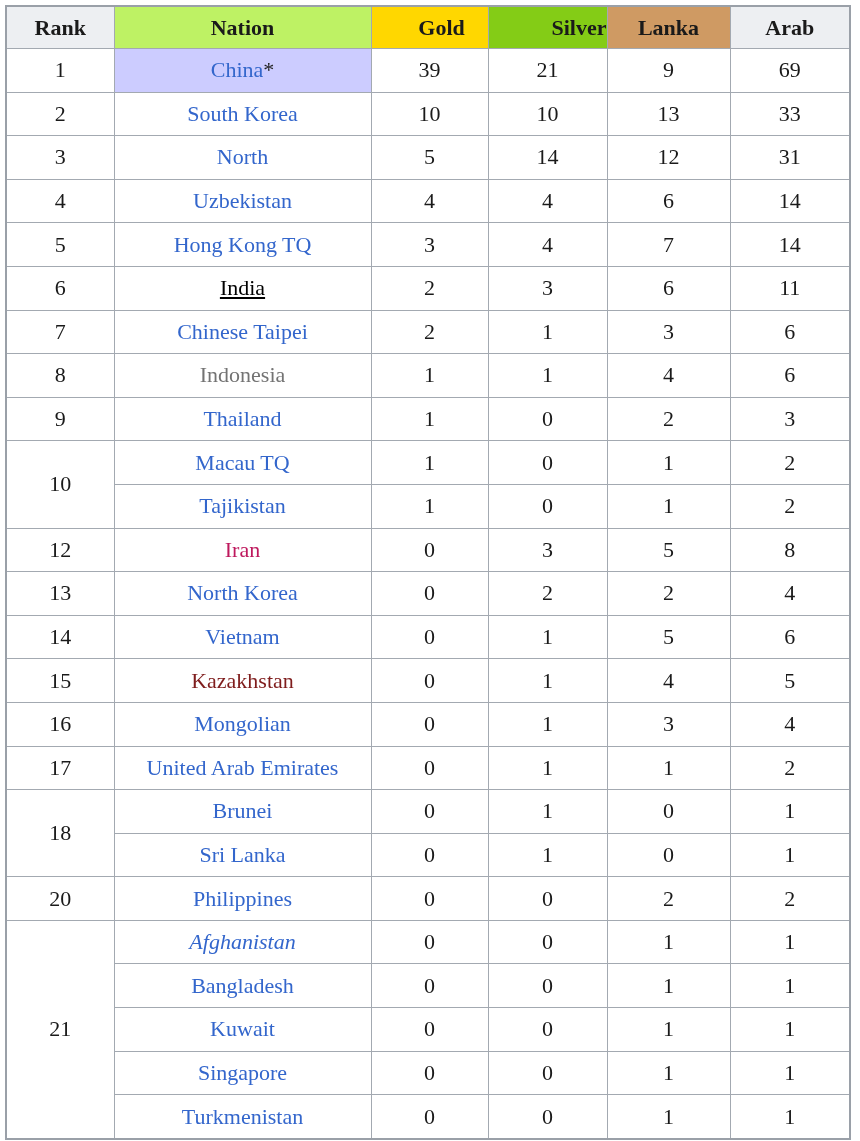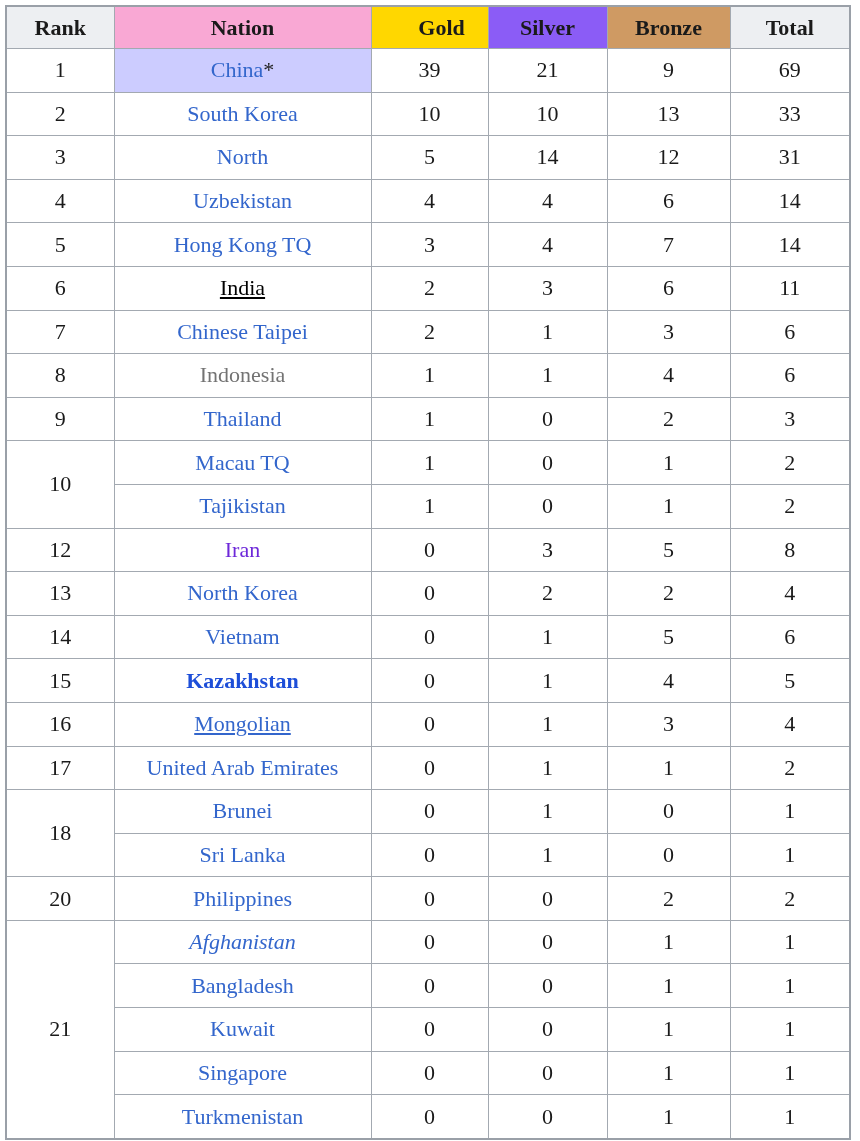--- a/index.html
+++ b/index.html
@@ -68,25 +68,25 @@
       <col style="width:108px">
       <col style="width:257px">
       <col style="width:117px">
       <col style="width:119px">
       <col style="width:123px">
       <col style="width:120px">
     </colgroup>
     <thead>
       <tr>
         <th style="background: rgb(237, 239, 242);">Rank</th>
-        <th style="background: #f9a8d4;">Nation</th>
+        <th style="background: #bef264;">Nation</th>
         <th style="background: rgb(255, 215, 0); padding-left: 24px;">Gold</th>
-        <th style="background: #8b5cf6;">Silver</th>
-        <th style="background: rgb(207, 154, 99);">Bronze</th>
-        <th style="background: rgb(237, 239, 242);">Total</th>
+        <th style="background: #84cc16; text-align: right;">Silver</th>
+        <th style="background: rgb(207, 154, 99);">Lanka</th>
+        <th style="background: rgb(237, 239, 242);">Arab</th>
       </tr>
     </thead>
     <tbody id="medal-tbody">
         <tr>
           <td class="rank-cell">1</td>
           <td class="nation-cell host" style="background: rgb(204, 204, 255); margin-left: 44px;"><a class="nation-link" style="color: rgb(51, 102, 204);">China</a><span class="host-suffix">*</span></td>
           <td class="num-cell">39</td>
           <td class="num-cell">21</td>
           <td class="num-cell">9</td>
           <td class="num-cell">69</td>
@@ -165,21 +165,21 @@
         </tr>
         <tr>
           <td class="nation-cell"><a class="nation-link" style="color: rgb(51, 102, 204);">Tajikistan</a></td>
           <td class="num-cell">1</td>
           <td class="num-cell">0</td>
           <td class="num-cell">1</td>
           <td class="num-cell">2</td>
         </tr>
         <tr>
           <td class="rank-cell">12</td>
-          <td class="nation-cell"><a class="nation-link" style="color: #6d28d9;">Iran</a></td>
+          <td class="nation-cell"><a class="nation-link" style="color: #be185d;">Iran</a></td>
           <td class="num-cell">0</td>
           <td class="num-cell">3</td>
           <td class="num-cell">5</td>
           <td class="num-cell">8</td>
         </tr>
         <tr>
           <td class="rank-cell">13</td>
           <td class="nation-cell"><a class="nation-link" style="color: rgb(51, 102, 204); text-align: right;">North Korea</a></td>
           <td class="num-cell">0</td>
           <td class="num-cell">2</td>
@@ -189,29 +189,29 @@
         <tr>
           <td class="rank-cell">14</td>
           <td class="nation-cell"><a class="nation-link" style="color: rgb(51, 102, 204); text-align: center;">Vietnam</a></td>
           <td class="num-cell">0</td>
           <td class="num-cell">1</td>
           <td class="num-cell">5</td>
           <td class="num-cell">6</td>
         </tr>
         <tr>
           <td class="rank-cell">15</td>
-          <td class="nation-cell"><a class="nation-link" style="color: #1d4ed8; font-weight: bold;">Kazakhstan</a></td>
+          <td class="nation-cell"><a class="nation-link" style="color: #7f1d1d;">Kazakhstan</a></td>
           <td class="num-cell">0</td>
           <td class="num-cell">1</td>
           <td class="num-cell">4</td>
           <td class="num-cell">5</td>
         </tr>
         <tr>
           <td class="rank-cell">16</td>
-          <td class="nation-cell"><a class="nation-link" style="color: rgb(51, 102, 204); text-decoration: underline;">Mongolian</a></td>
+          <td class="nation-cell"><a class="nation-link" style="color: rgb(51, 102, 204);">Mongolian</a></td>
           <td class="num-cell">0</td>
           <td class="num-cell">1</td>
           <td class="num-cell">3</td>
           <td class="num-cell">4</td>
         </tr>
         <tr>
           <td class="rank-cell">17</td>
           <td class="nation-cell"><a class="nation-link" style="color: rgb(51, 102, 204);">United Arab Emirates</a></td>
           <td class="num-cell">0</td>
           <td class="num-cell">1</td>

